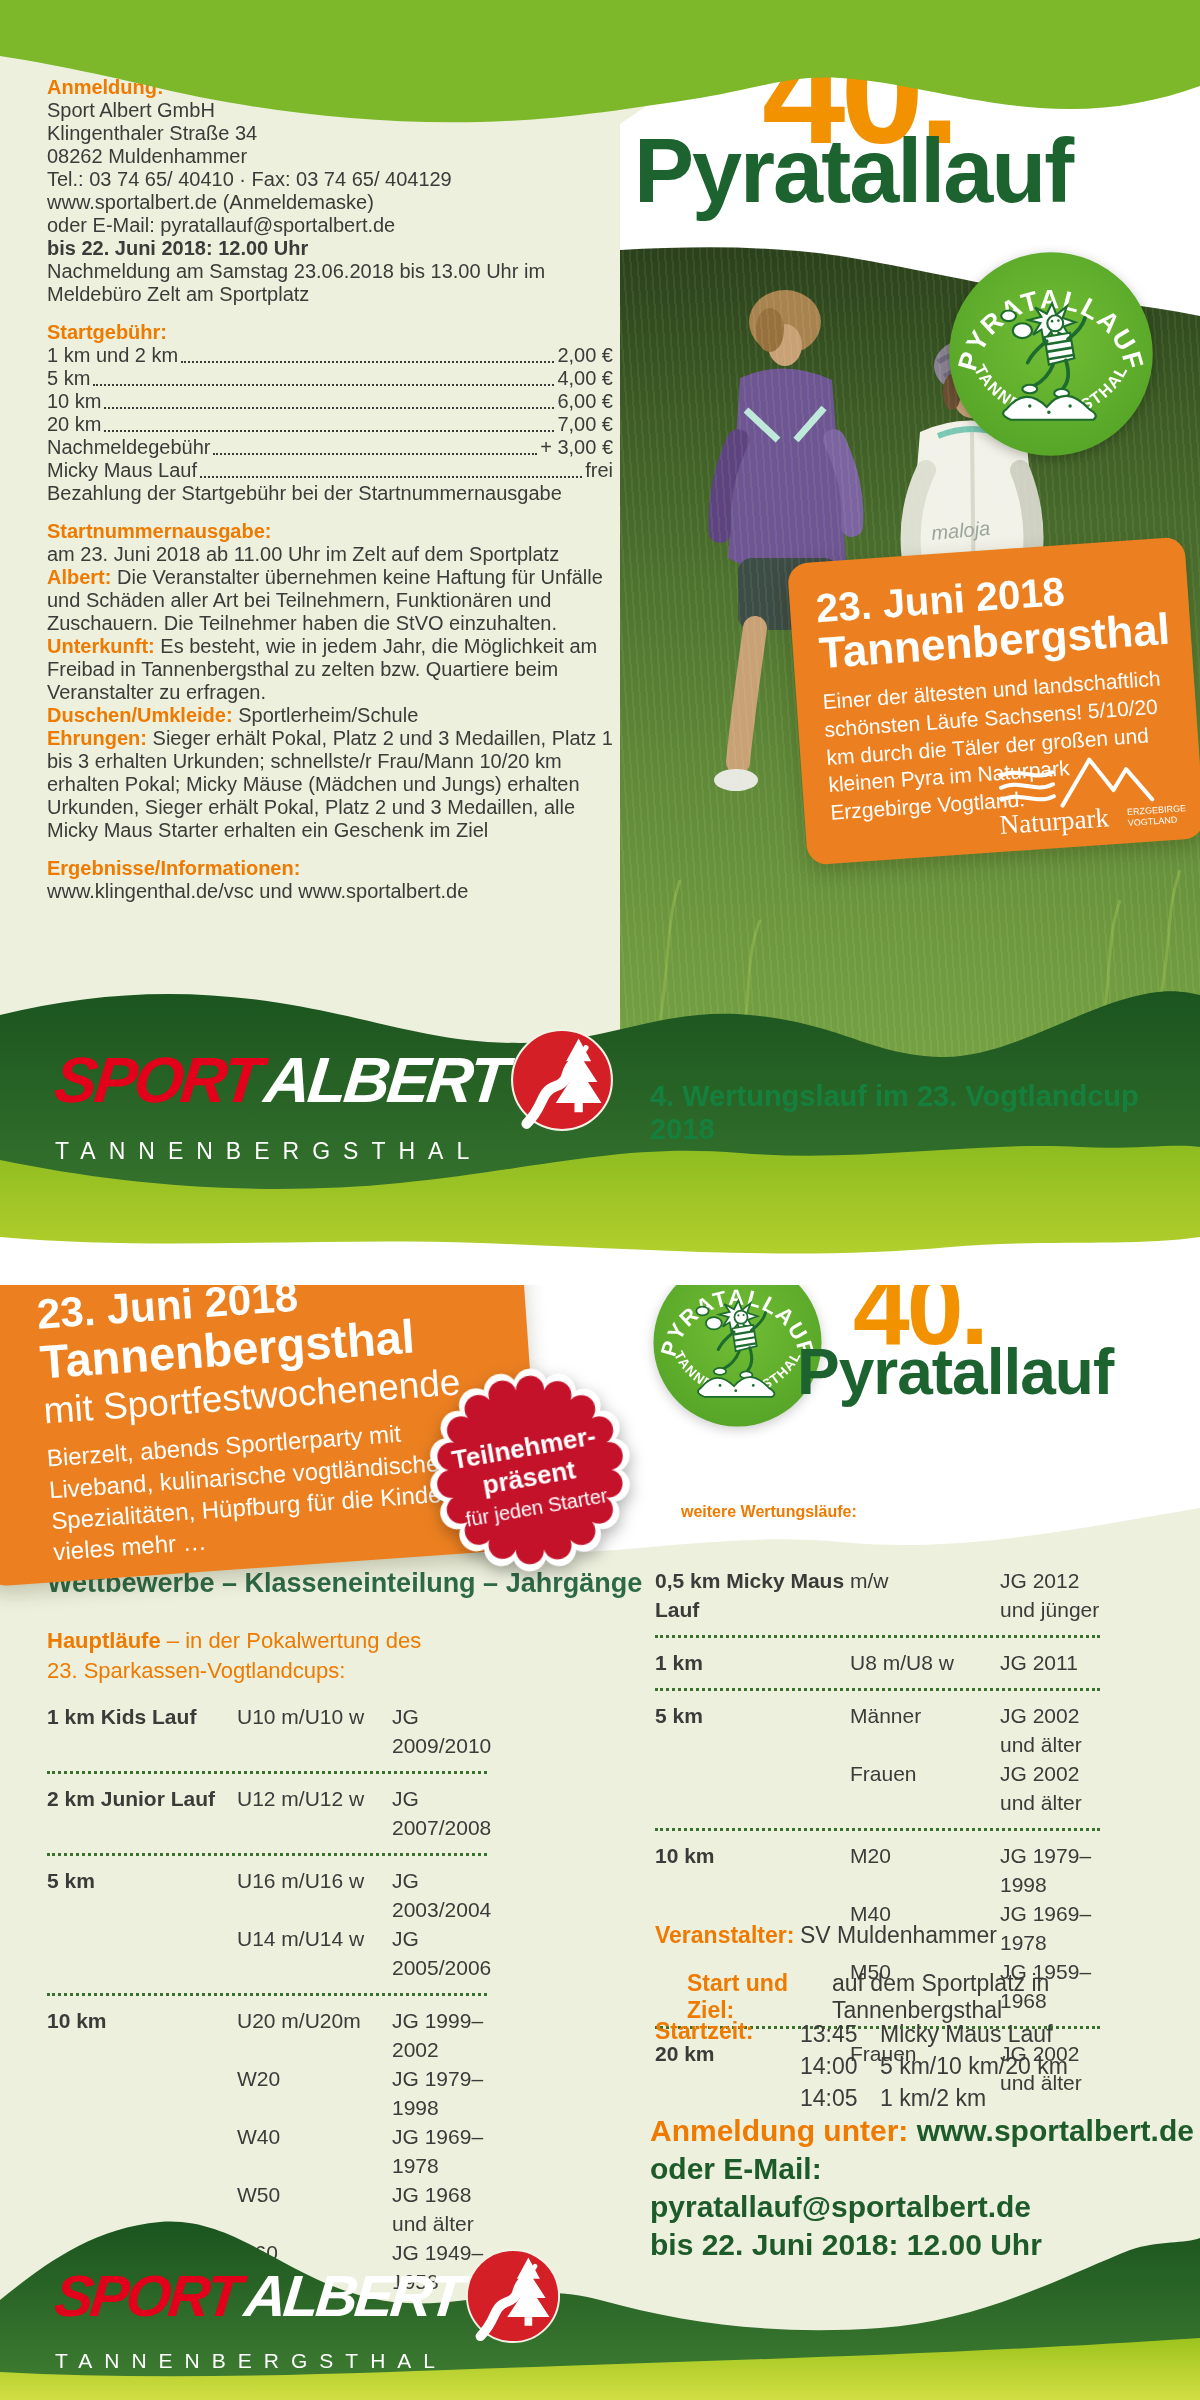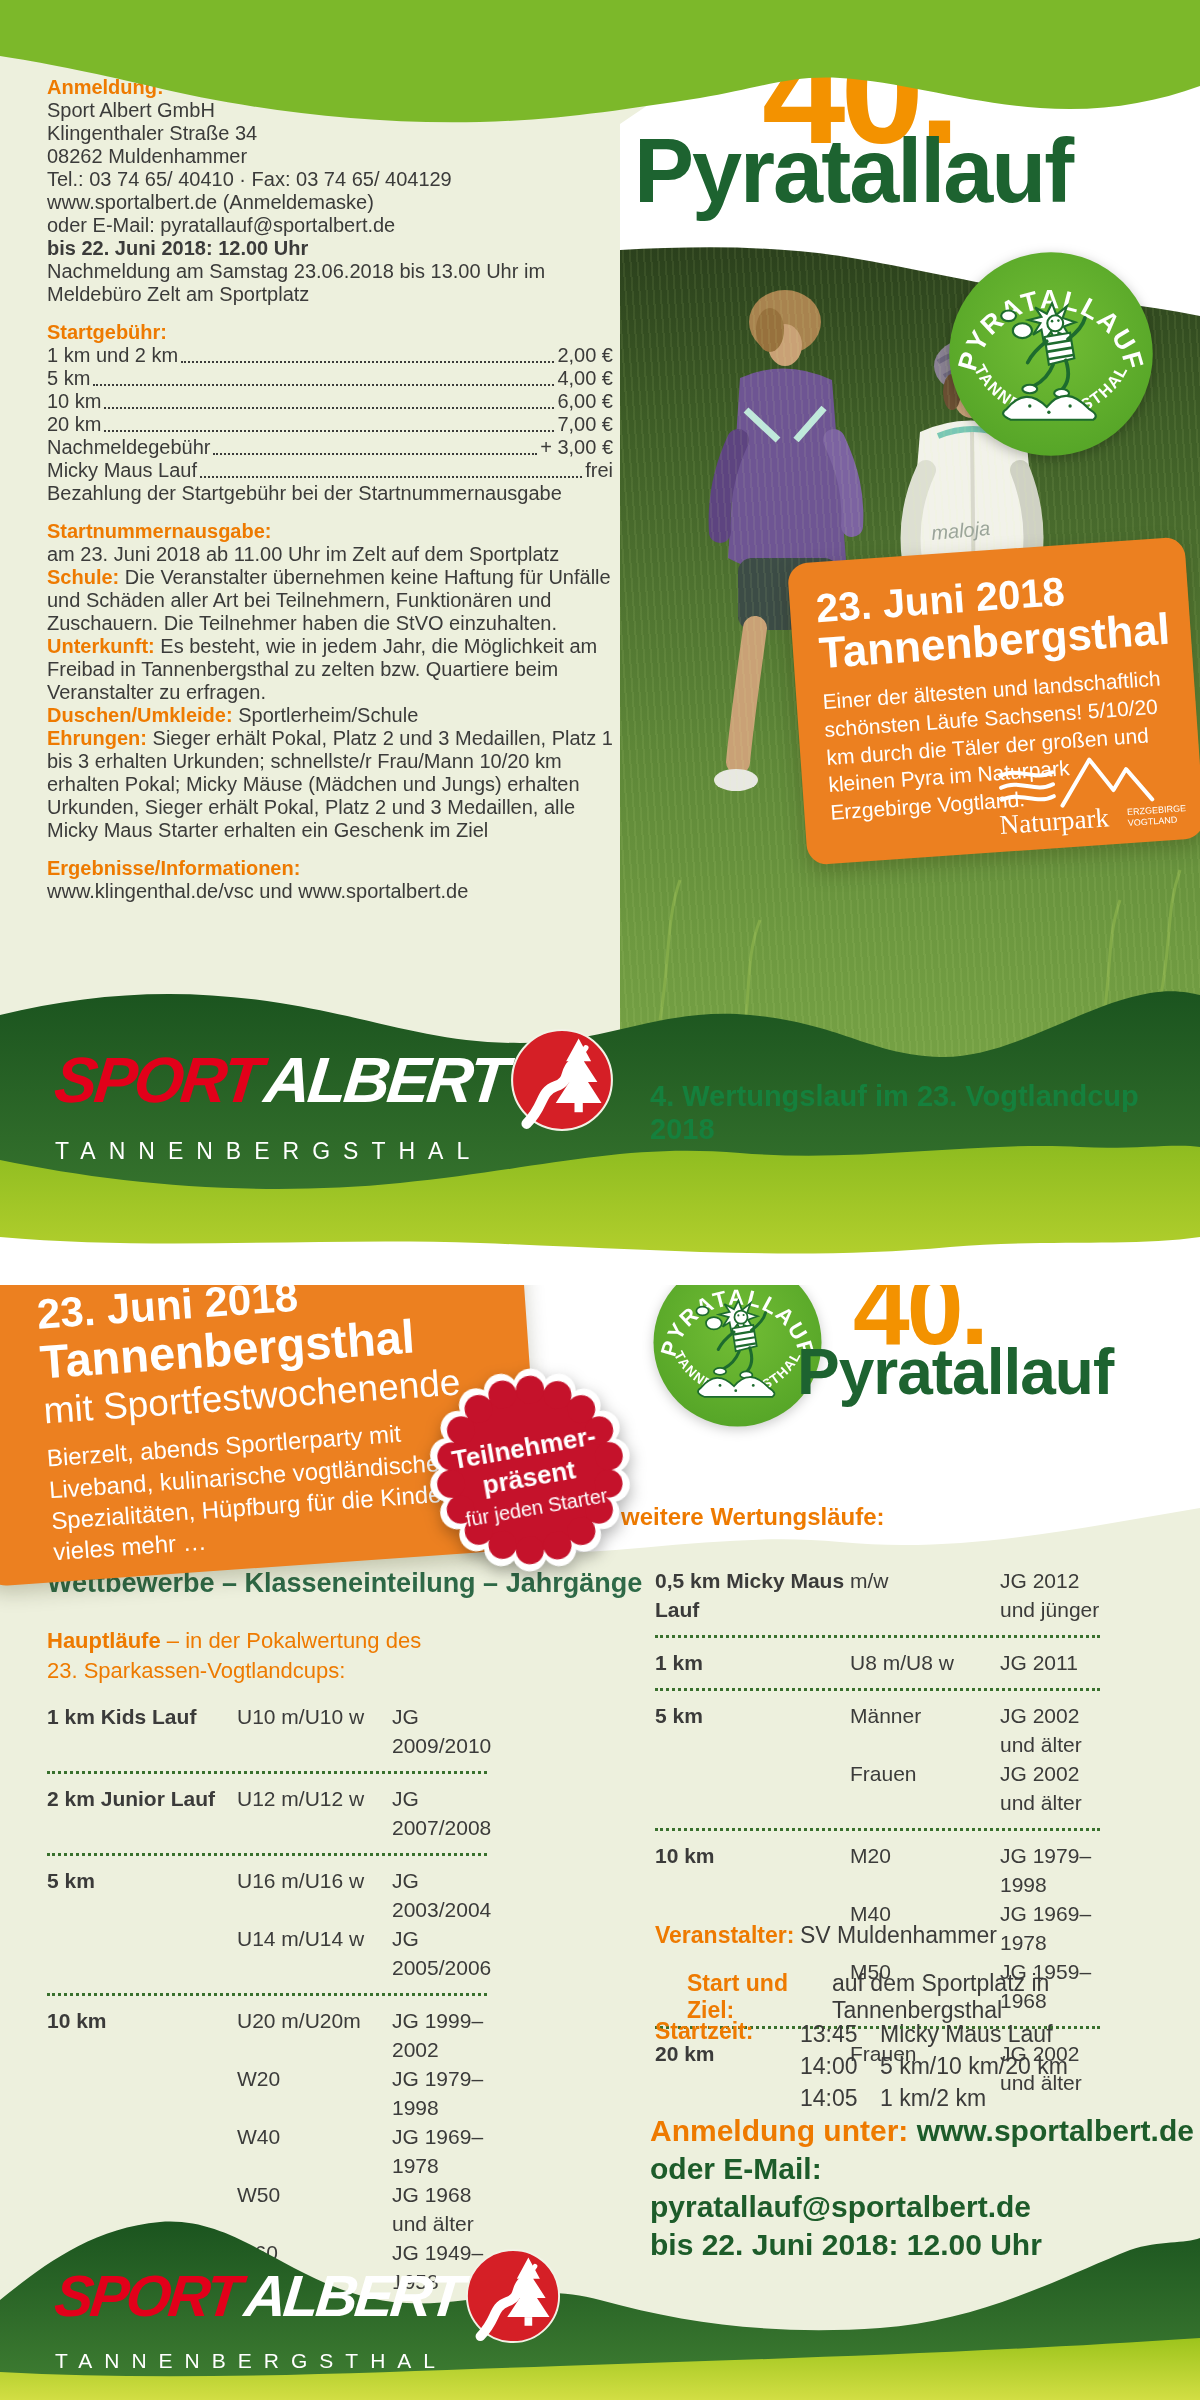--- a/index.html
+++ b/index.html
@@ -81,21 +81,21 @@
   .dtable{z-index:4;font-size:21px;}
   .dtable .tline{display:grid;line-height:29px;}
   .dtable.left .tline{grid-template-columns:190px 155px 1fr;}
   .dtable.right .tline{grid-template-columns:195px 150px 1fr;}
   .dtable .c1{font-weight:bold;}
   .dtable .c3{text-align:left;}
   .dtable .trow{padding:10px 0;}
   .dotline{border-bottom:3px dotted #39702d;height:1px;}
   .ltable{left:47px;top:1692px;width:440px;}
   .rtable{left:655px;top:1556px;width:445px;}
-  .further-head{left:621px;top:1503px;z-index:4;font-size:24px;font-weight:bold;color:#ee7a00;}
+  .further-head{left:681px;top:1503px;z-index:4;font-size:16px;font-weight:bold;color:#ee7a00;}
 
   .kv{z-index:4;font-size:23px;display:flex;}
   .kv .lab{color:#ee7a00;font-weight:bold;width:145px;flex:none;}
   .sz-rows{display:flex;flex-direction:column;}
   .sz-row{display:flex;line-height:32px;}
   .sz-time{width:80px;flex:none;}
 
   .register{left:650px;top:2112px;z-index:4;font-size:30px;font-weight:bold;line-height:38px;color:#1d5c2a;}
   .register .lab{color:#ee7a00;}
 
@@ -276,21 +276,21 @@
             <span class="fee-dots"></span>
             <span>frei</span>
           </div>
         </div>
       <div>Bezahlung der Startgebühr bei der Startnummernausgabe</div>
     </div>
     <div class="sec">
       <div class="oh">Startnummernausgabe:</div>
       <div>am 23. Juni 2018 ab 11.00 Uhr im Zelt auf dem Sportplatz</div>
     </div>
-    <p class="sec"><span class="oh">Schule:</span> <span>Die Veranstalter übernehmen keine Haftung für Unfälle und Schäden aller Art bei Teilnehmern, Funktionären und Zuschauern. Die Teilnehmer haben die StVO einzuhalten.</span></p>
+    <p class="sec"><span class="oh">Albert:</span> <span>Die Veranstalter übernehmen keine Haftung für Unfälle und Schäden aller Art bei Teilnehmern, Funktionären und Zuschauern. Die Teilnehmer haben die StVO einzuhalten.</span></p>
     <p class="sec"><span class="oh">Unterkunft:</span> <span>Es besteht, wie in jedem Jahr, die Möglichkeit am Freibad in Tannenbergsthal zu zelten bzw. Quartiere beim Veranstalter zu erfragen.</span></p>
     <p class="sec"><span class="oh">Duschen/Umkleide:</span> <span>Sportlerheim/Schule</span></p>
     <p class="sec"><span class="oh">Ehrungen:</span> <span>Sieger erhält Pokal, Platz 2 und 3 Medaillen, Platz 1 bis 3 erhalten Urkunden; schnellste/r Frau/Mann 10/20 km erhalten Pokal; Micky Mäuse (Mädchen und Jungs) erhalten Urkunden, Sieger erhält Pokal, Platz 2 und 3 Medaillen, alle Micky Maus Starter erhalten ein Geschenk im Ziel</span></p>
     <div class="sec">
       <div class="oh">Ergebnisse/Informationen:</div>
       <div>www.klingenthal.de/vsc und www.sportalbert.de</div>
     </div>
   </div>
 
   <div class="abs obox">

